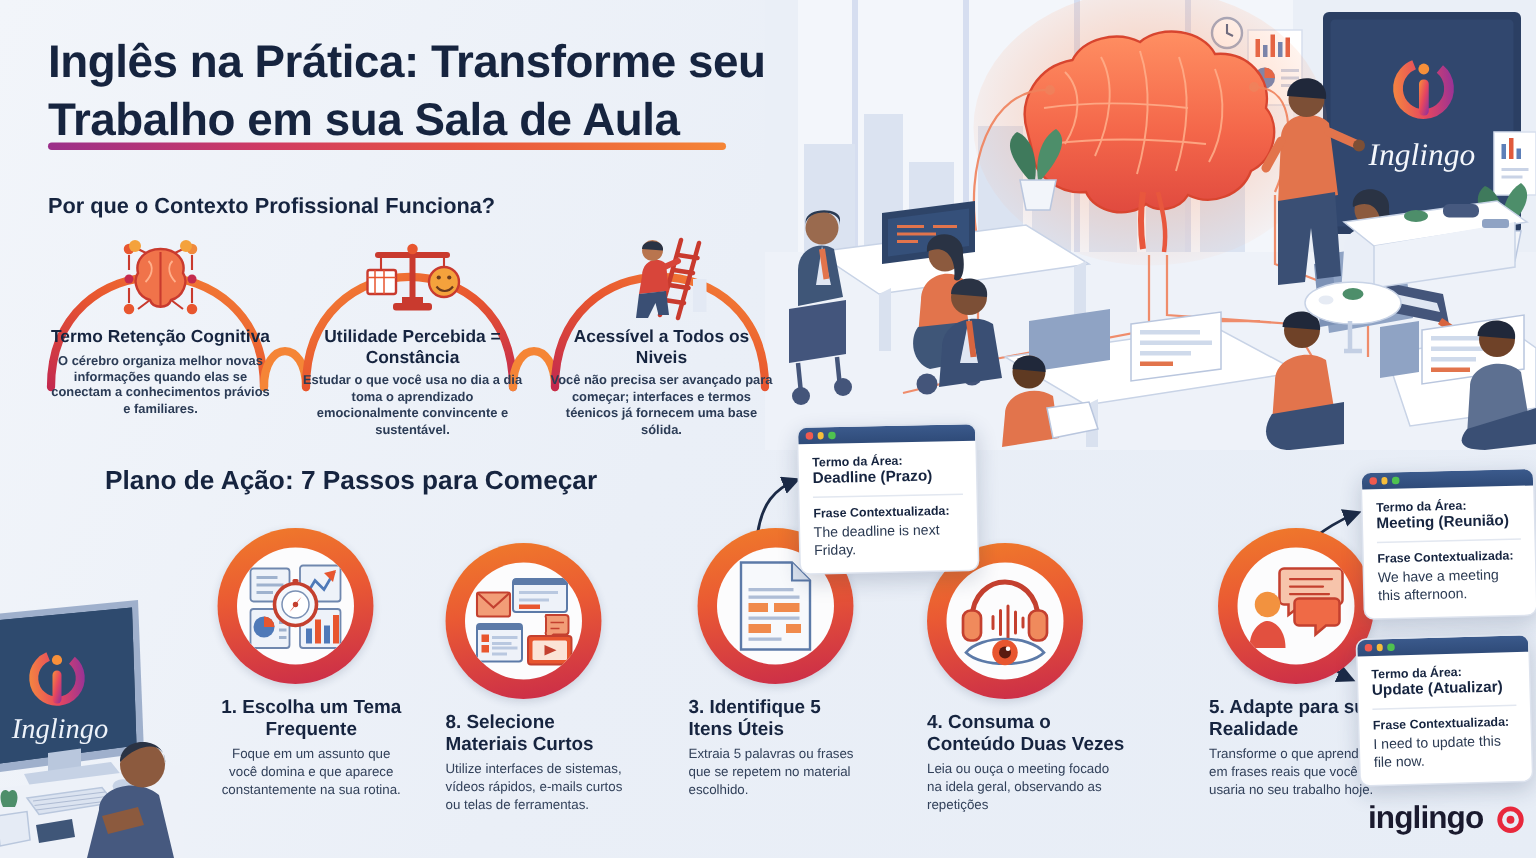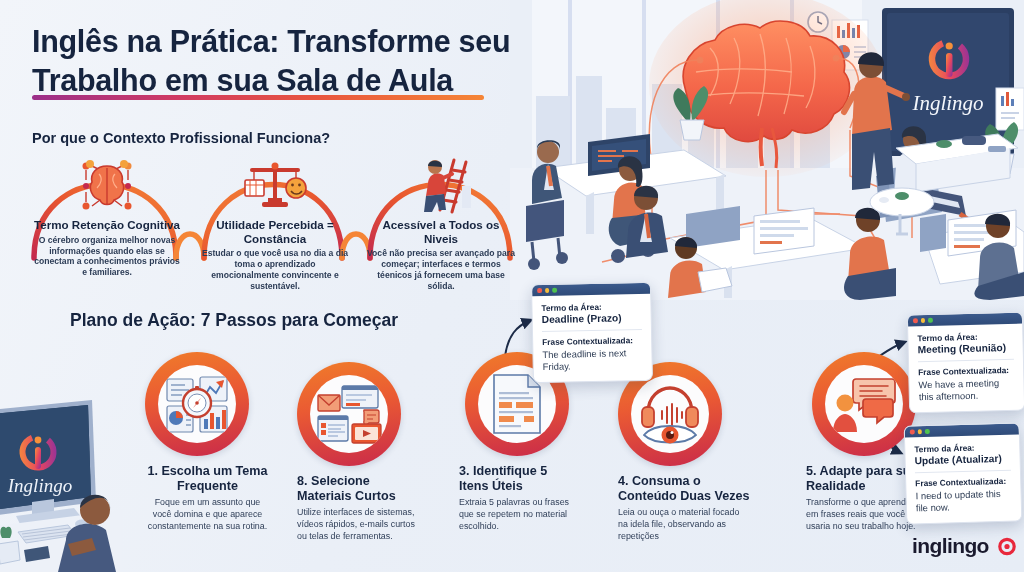--- a/index.html
+++ b/index.html
@@ -572,21 +572,21 @@
             <path d="M24 28 V36 M29 24 V40 M34 21 V43 M39 25 V39 M44 29 V35"></path>
           </g>
           <path d="M6 52 C16 40 48 40 58 52 C48 62 16 62 6 52 Z" fill="#ffffff" stroke="#5c7aa8" stroke-width="1.8"></path>
           <circle cx="32" cy="52" r="8.5" fill="#e8562f"></circle>
           <circle cx="32" cy="52" r="4" fill="#5a1b10"></circle>
           <circle cx="34" cy="49.5" r="1.5" fill="#ffffff"></circle>
         </svg>
       </div>
     </div>
     <div class="stitle">4. Consuma o Conteúdo Duas Vezes</div>
-    <div class="sdesc">Leia ou ouça o material focado na idela file, observando as repetições</div>
+    <div class="sdesc">Leia ou ouça o meeting focado na idela geral, observando as repetições</div>
   </div>
 
   <div class="step" id="s5">
     <div class="ring">
       <div class="inner">
         <svg width="64" height="58" viewBox="0 0 64 58">
           <path d="M24 4 H60 a3 3 0 0 1 3 3 v18 a3 3 0 0 1 -3 3 H36 l-9 7 v-7 h-3 a3 3 0 0 1 -3 -3 V7 a3 3 0 0 1 3 -3 Z" fill="#f7c4ab" stroke="#c4402f" stroke-width="1.7"></path>
           <g stroke="#c4402f" stroke-width="1.5" stroke-linecap="round">
               <path d="M28 11 H56 M28 16 H50 M28 21 H54"></path>
             </g>

